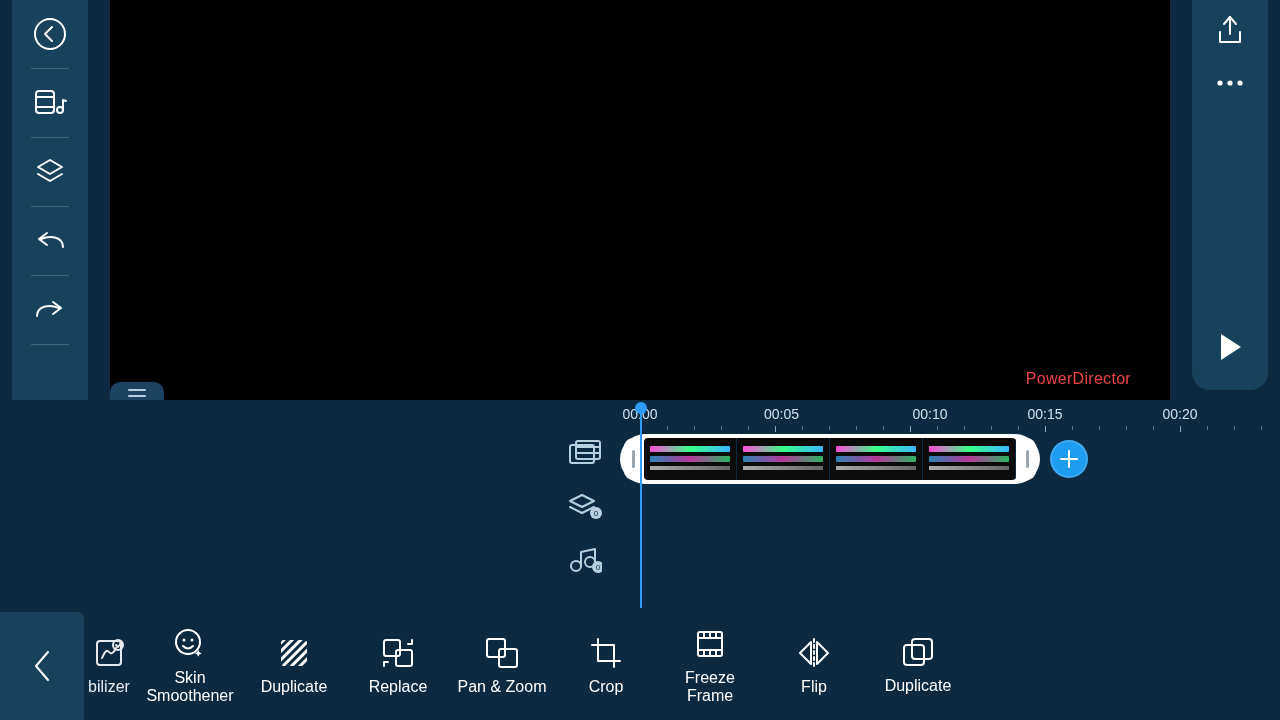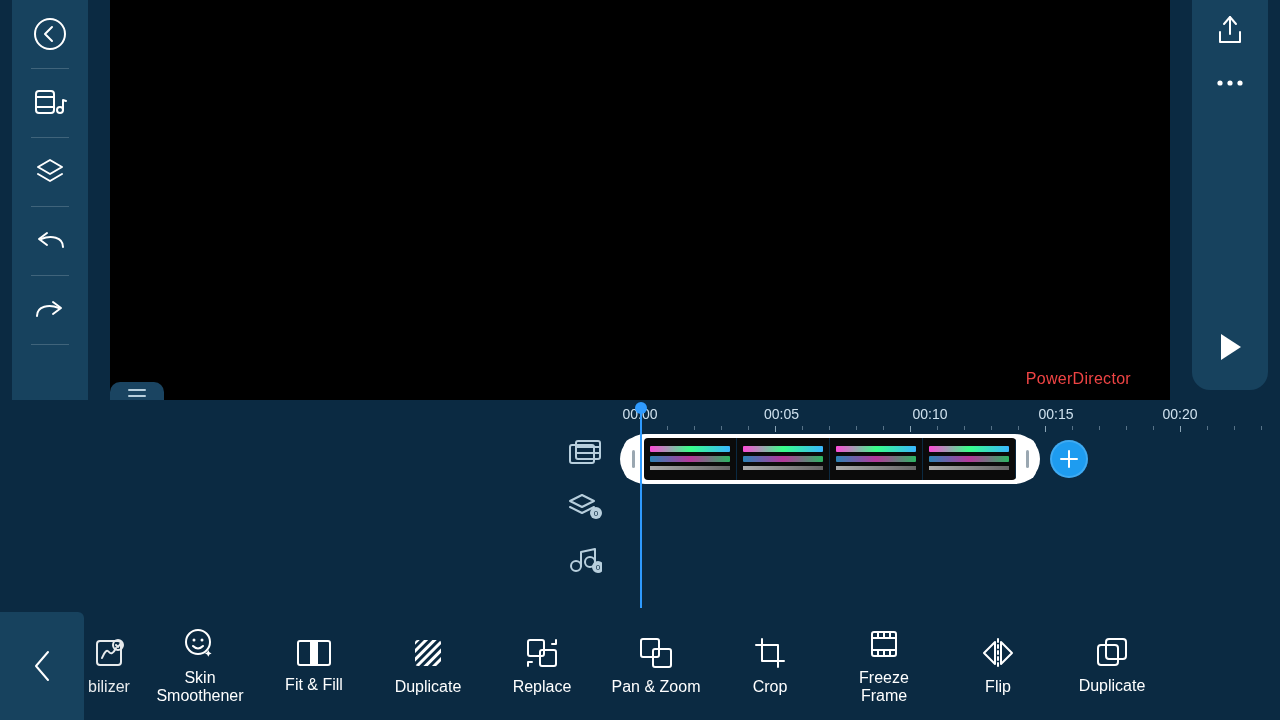--- a/index.html
+++ b/index.html
@@ -94,21 +94,21 @@
     position:absolute; left:0; right:0; bottom:0; height:108px;
     background:#0b2a42; display:flex; align-items:center;
   }
   .bottom .back{
     width:84px; height:108px; background:#17425e; border-radius:0 0 0 0;
     display:flex; align-items:center; justify-content:center; margin-right:4px;
     border-top-right-radius:6px;
   }
   .bottom .tools{
     flex:1; height:100%; display:flex; align-items:center; justify-content:flex-start;
-    gap:10px; overflow:hidden; padding-left:0;
+    gap:0; overflow:hidden; padding-left:0;
   }
   .tool{
     width:104px; height:100%; display:flex; flex-direction:column; align-items:center; justify-content:center; gap:8px;
     color:#fff; font-size:16px; text-align:center; line-height:1.1;
   }
   .tool.partial{ width:58px; margin-left:-8px; opacity:.9;}
   .tool .lbl{ white-space:pre-line; }
   .tool svg{ display:block; }
 
   
@@ -213,21 +213,21 @@
         <div class="tick small" style="left: 162px;"></div>
         <div class="tick small" style="left: 189px;"></div>
         <div class="tick small" style="left: 216px;"></div>
         <div class="tick small" style="left: 243px;"></div>
         <div class="ruler-label" style="left: 254px; margin-left: 36px;">00:10</div>
         <div class="tick" style="left: 270px;"></div>
         <div class="tick small" style="left: 297px;"></div>
         <div class="tick small" style="left: 324px;"></div>
         <div class="tick small" style="left: 351px;"></div>
         <div class="tick small" style="left: 378px;"></div>
-        <div class="ruler-label" style="left: 405px; margin-left: 11px;">00:15</div>
+        <div class="ruler-label" style="left: 405px;">00:15</div>
         <div class="tick" style="left: 405px;"></div>
         <div class="tick small" style="left: 432px;"></div>
         <div class="tick small" style="left: 459px;"></div>
         <div class="tick small" style="left: 486px;"></div>
         <div class="tick small" style="left: 513px;"></div>
         <div class="ruler-label" style="left: 540px;">00:20</div>
         <div class="tick" style="left: 540px;"></div>
         <div class="tick small" style="left: 567px;"></div>
         <div class="tick small" style="left: 594px;"></div>
         <div class="tick small" style="left: 621px;"></div>
@@ -317,29 +317,20 @@
             <circle cx="19" cy="13" r="1.5" fill="#fff"></circle>
             <path class="ico" d="M10 19 q5 5 10 0"></path>
             <path fill="#fff" d="M26 24 l2 4 l4 2 l-4 2 l-2 4 l-2 -4 l-4 -2 l4 -2 z" transform="scale(.55) translate(20 18)"></path>
           </svg>
         </span>
         <span class="lbl">Skin
 Smoothener</span>
       </div>
       <div class="tool">
         <span>
-          <svg width="38" height="30" viewBox="0 0 38 30">
-            <rect class="ico" x="3" y="3" width="32" height="24" rx="2"></rect>
-            <rect x="15" y="3" width="8" height="24" fill="#fff"></rect>
-          </svg>
-        </span>
-        <span class="lbl">Fit &amp; Fill</span>
-      </div>
-      <div class="tool">
-        <span>
           <svg width="34" height="34" viewBox="0 0 34 34">
             <defs>
               <pattern id="hatch" width="6" height="6" patternUnits="userSpaceOnUse" patternTransform="rotate(45)">
                 <rect width="3" height="6" fill="#fff"></rect>
               </pattern>
             </defs>
             <rect x="4" y="4" width="26" height="26" rx="3" fill="url(#hatch)"></rect>
           </svg>
         </span>
         <span class="lbl">Duplicate</span>

